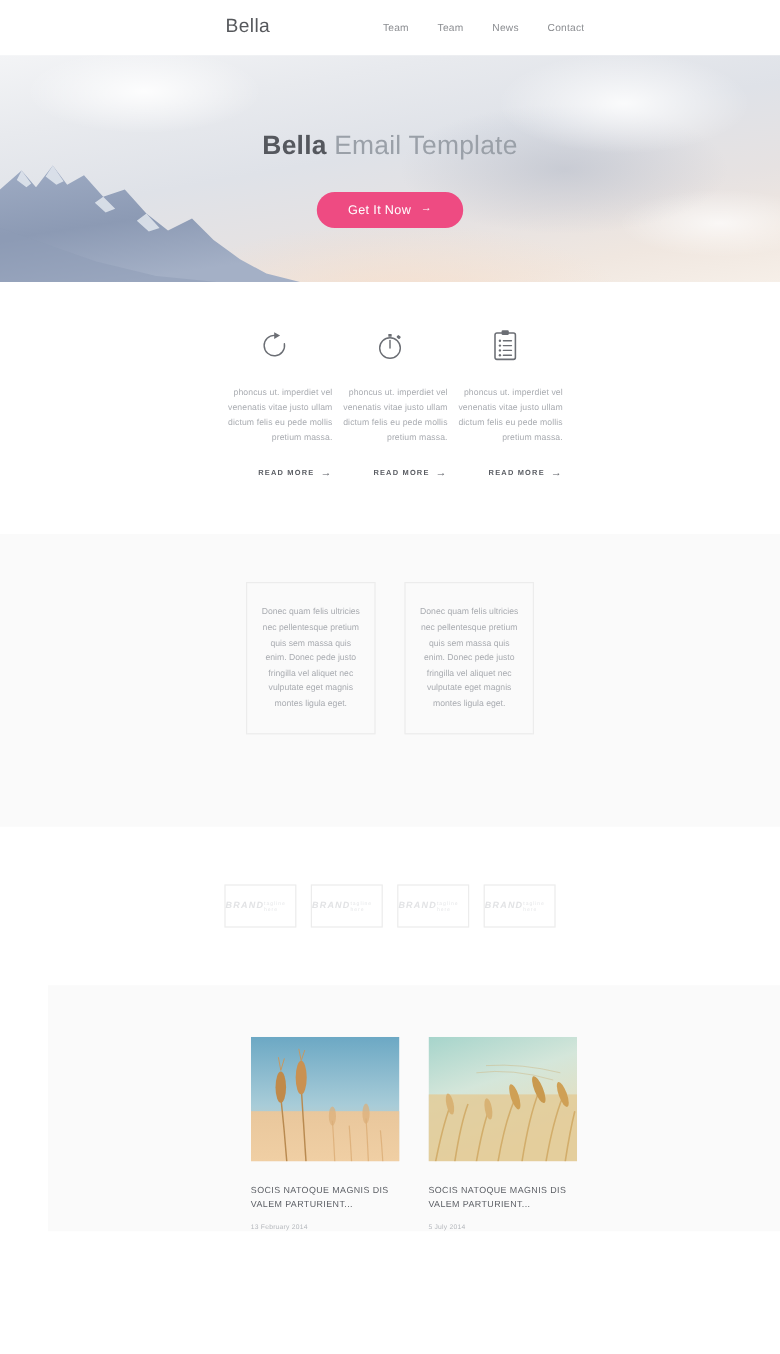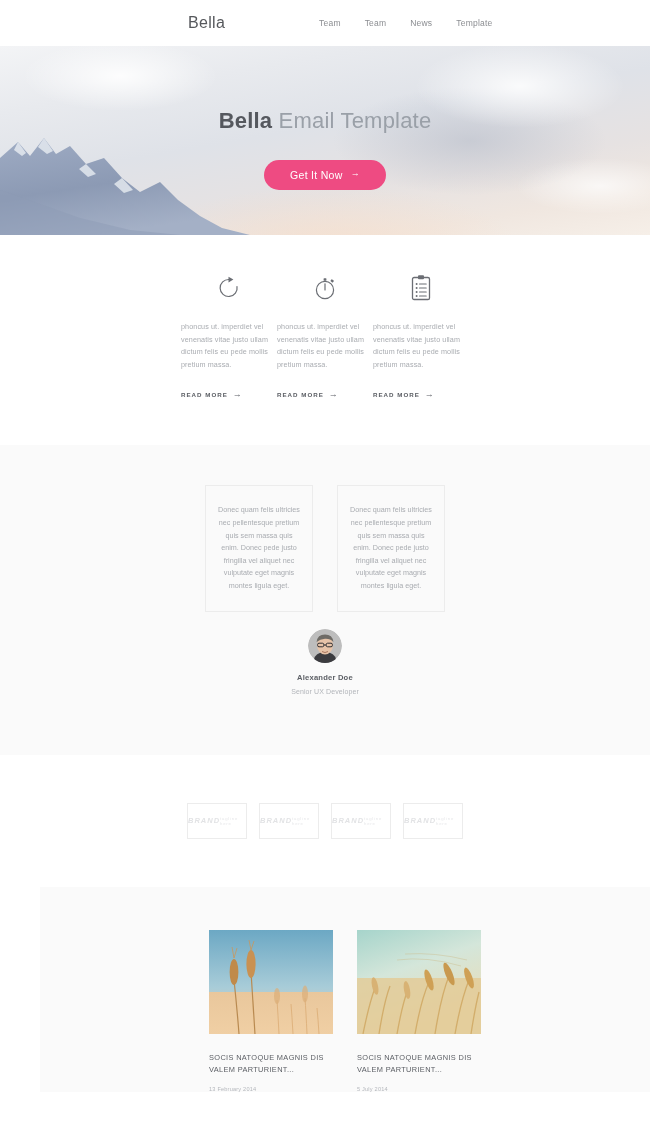--- a/index.html
+++ b/index.html
@@ -100,21 +100,21 @@
   
   .features {
     background: #ffffff;
     padding: 36px 0 44px 0;
     display: flex;
     justify-content: center;
     gap: 0;
   }
   .feature {
     width: 96px;
-    text-align: left;
+    text-align: right;
     color: #a3a6ab;
   }
   .feature-icon { height: 34px; display: flex; align-items: center; justify-content: center; }
   .feature-text {
     font-size: 7.2px;
     line-height: 12.6px;
     color: #a9acb1;
     margin-top: 16px;
     letter-spacing: .1px;
   }
@@ -245,21 +245,21 @@
 <body>
 
 <div class="page">
 
   <div class="header">
     <div class="logo">Bella</div>
     <div class="nav">
       <a class="nav-item" href="#">Team</a>
       <a class="nav-item" href="#">Team</a>
       <a class="nav-item" href="#">News</a>
-      <a class="nav-item" href="#">Template</a>
+      <a class="nav-item" href="#">Contact</a>
     </div>
   </div>
 
   <div class="hero">
     <div class="hero-sky"></div>
     <svg class="hero-mtn" viewBox="0 0 290 115" preserveAspectRatio="none">
       <defs>
         <linearGradient id="mg" x1="0" y1="0" x2="0.4" y2="1">
           <stop offset="0%" stop-color="#9facc4"></stop>
           <stop offset="55%" stop-color="#8c9ab4"></stop>
@@ -332,36 +332,20 @@
 
   </div>
 
   <div class="testimonials">
     <div class="quote-row">
       <div class="quote-box">Donec quam felis ultricies nec pellentesque pretium quis sem massa quis enim. Donec pede justo fringilla vel aliquet nec vulputate eget magnis montes ligula eget.</div>
       <div class="quote-box">Donec quam felis ultricies nec pellentesque pretium quis sem massa quis enim. Donec pede justo fringilla vel aliquet nec vulputate eget magnis montes ligula eget.</div>
     </div>
     <div class="author-row">
 
-      <div class="author">
-        <div class="avatar">
-          <svg width="34" height="34" viewBox="0 0 34 34">
-            <circle cx="17" cy="17" r="17" fill="#bdbdbd"></circle>
-            <ellipse cx="17" cy="31" rx="11" ry="8" fill="#3b3b3f"></ellipse>
-            <ellipse cx="17" cy="16" rx="8" ry="9.4" fill="#e6c3a8"></ellipse>
-            <path d="M8.6 13 Q9.5 5.6 17 5.6 Q24.5 5.6 25.4 13 Q22 9.4 17 9.8 Q12 10.2 8.6 13 Z" fill="#6e6b66"></path>
-            <rect x="9.6" y="14.2" width="6.2" height="3.6" rx="1.4" fill="none" stroke="#2f2f33" stroke-width="1"></rect>
-            <rect x="18.2" y="14.2" width="6.2" height="3.6" rx="1.4" fill="none" stroke="#2f2f33" stroke-width="1"></rect>
-            <path d="M15.8 16 H18.2" stroke="#2f2f33" stroke-width="1"></path>
-            <path d="M14 22.5 Q17 24.6 20 22.5" stroke="#a9765e" stroke-width="1" fill="none"></path>
-          </svg>
-        </div>
-        <div class="author-name">Alexander Doe</div>
-        <div class="author-role">Senior UX Developer</div>
-      </div>
 
 
     </div>
   </div>
 
   <div class="brands">
     <div class="brand">
       <div class="brand-name">BRAND</div>
       <div class="brand-tag">tagline here</div>
     </div>

